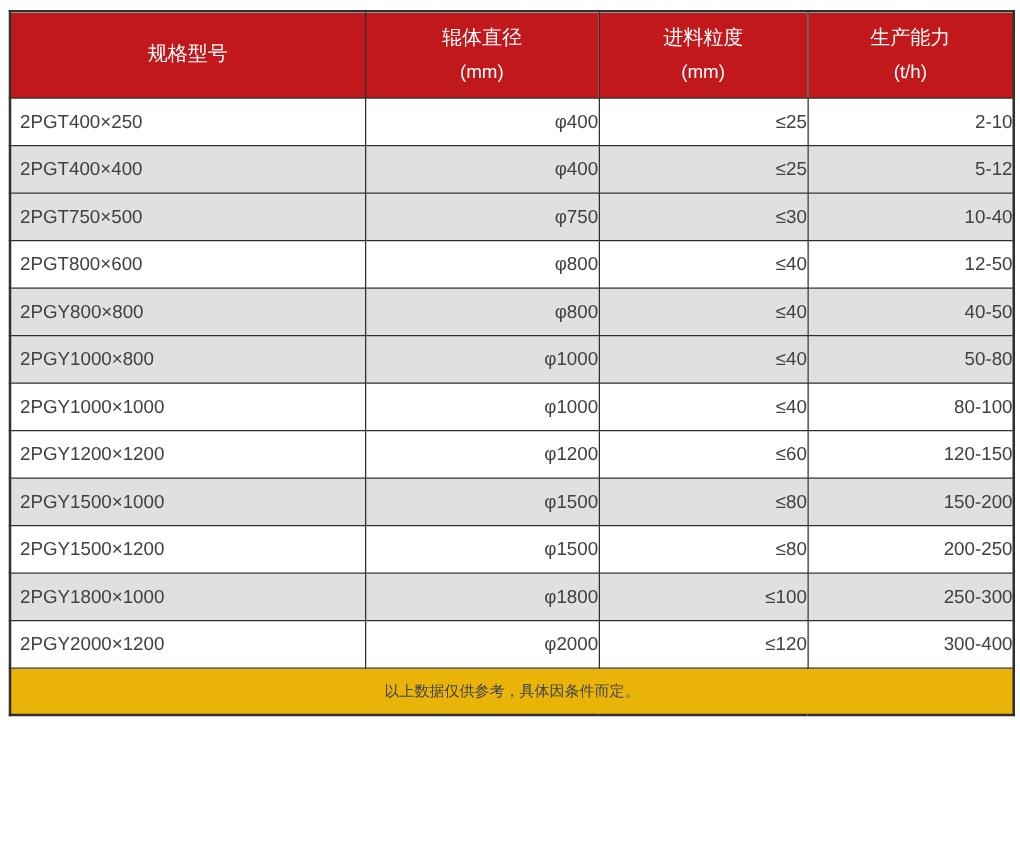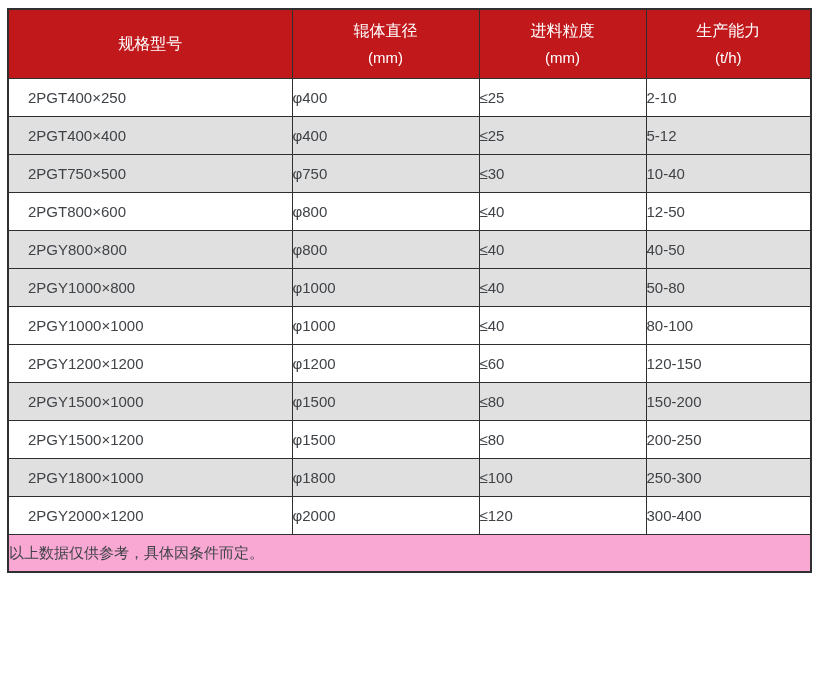--- a/index.html
+++ b/index.html
@@ -37,35 +37,35 @@
     text-align:center;
     padding:0;
   }
   .hdr-line1{font-size:16px;line-height:1.0;}
   .hdr-line2{font-size:15px;line-height:1.0;margin-top:11px;}
   .hdr-line2:empty{margin-top:0;}
   .spec-table tbody td{
     height:37px;
     font-size:15px;
     color:var(--body-text);
-    text-align:left;
+    text-align:right;
     background:var(--row-bg);
     padding:0;
   }
   .spec-table tbody td.left{
     text-align:left;
-    padding-left:19px;
+    padding-left:7px;
   }
   .spec-table tbody tr.stripe td{background:var(--stripe-bg);}
   .spec-table tfoot td{
     height:36px;
-    font-size:15px;
+    font-size:12px;
     color:var(--body-text);
-    text-align:left;
-    background:#f9a8d4;
+    text-align:center;
+    background:#eab308;
     padding:0;
   }
 </style>
 </head>
 <body>
 
 <div class="table-wrap">
   <table class="spec-table">
     <colgroup>
       <col style="width:284px">

